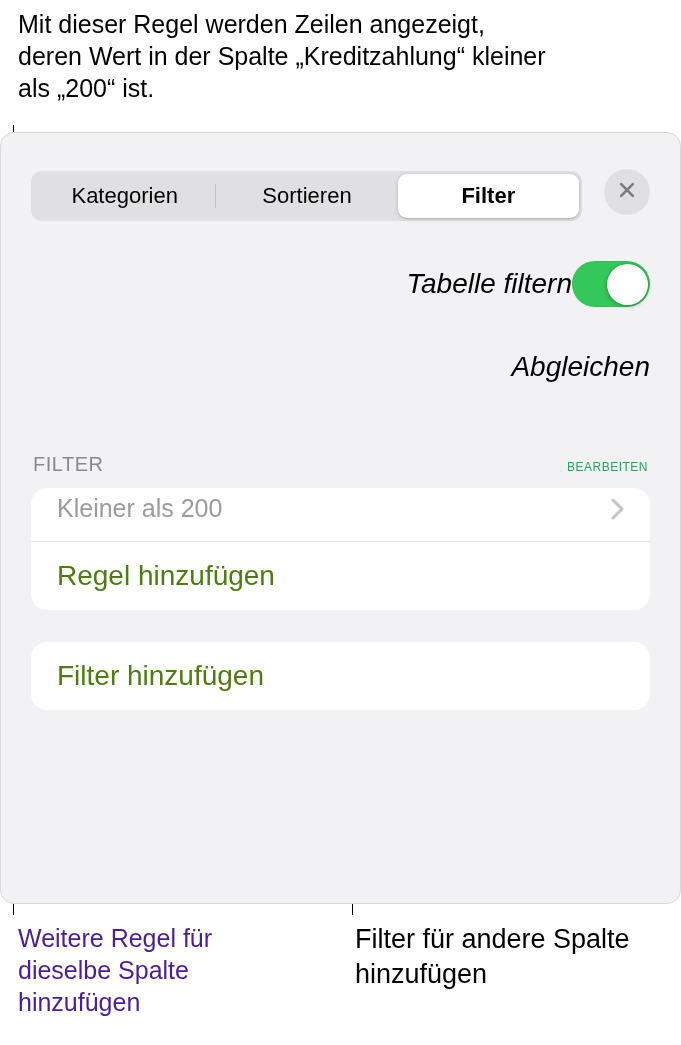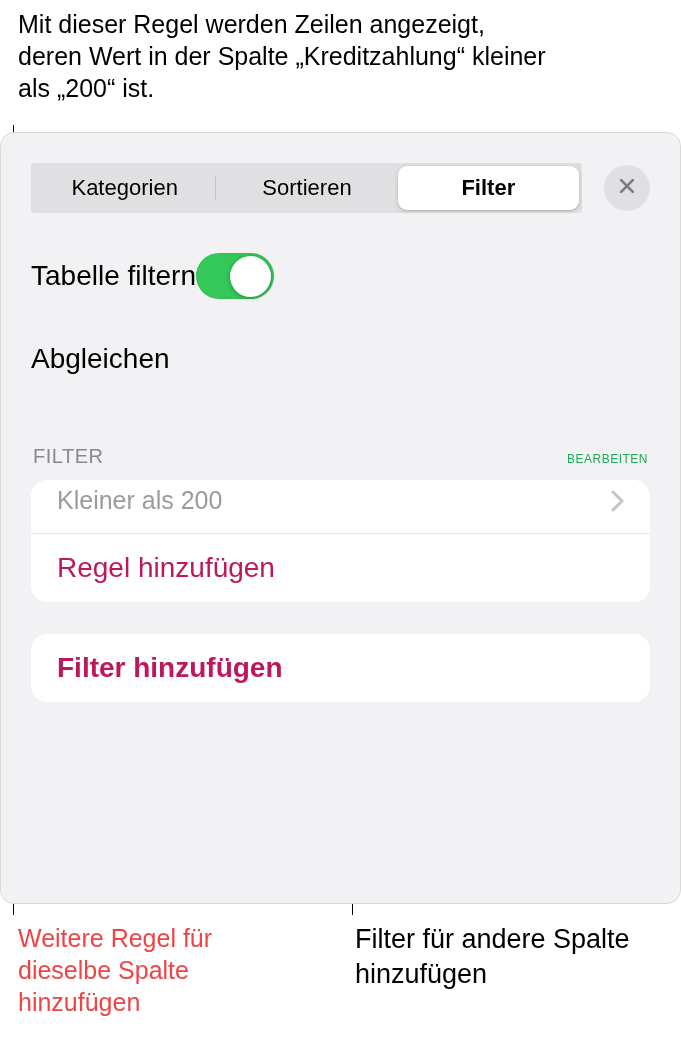--- a/index.html
+++ b/index.html
@@ -59,21 +59,21 @@
     width: 1px;
     height: 35px;
     background: #000;
   }
   .callout-bottom-left {
     position: absolute;
     top: 922px;
     left: 18px;
     font-size: 25px;
     line-height: 1.28;
-    color: #ef4444;
+    color: #4c1d95;
     width: 280px;
   }
   .callout-bottom-right {
     position: absolute;
     top: 922px;
     left: 355px;
     font-size: 27px;
     line-height: 1.28;
     color: #000;
     width: 280px;
@@ -92,24 +92,25 @@
   .tabbar-row {
     display: flex;
     align-items: center;
     gap: 22px;
     margin-bottom: 26px;
   }
   .segmented {
     flex: 1;
     display: flex;
     background: #e0e0e2;
-    border-radius: 3px;
+    border-radius: 11px;
     height: 50px;
     padding: 3px;
     position: relative;
+    margin-top: 8px;
   }
   .segmented .seg {
     flex: 1;
     display: flex;
     align-items: center;
     justify-content: center;
     font-size: 22px;
     color: #000;
     border-radius: 9px;
     position: relative;
@@ -131,22 +132,23 @@
     background: #e0e0e2;
     display: flex;
     align-items: center;
     justify-content: center;
     cursor: pointer;
   }
   .close-btn svg { width: 20px; height: 20px; }
   .row {
     display: flex;
     align-items: center;
-    justify-content: flex-start;
+    justify-content: flex-end;
     padding: 14px 0;
+    font-style: italic;
   }
   .row-label {
     font-size: 28px;
     color: #000;
   }
   .toggle {
     width: 78px;
     height: 46px;
     border-radius: 23px;
     background: #34c759;
@@ -186,21 +188,21 @@
     color: #1fa85a;
     font-weight: 400;
     letter-spacing: 0.5px;
     cursor: pointer;
   }
   .card {
     background: #fff;
     border-radius: 16px;
     overflow: hidden;
   }
-  .card + .card { margin-top: 32px; font-weight: bold; }
+  .card + .card { margin-top: 32px; }
   .card-row {
     padding: 18px 26px;
     display: flex;
     align-items: center;
     justify-content: space-between;
   }
   .card-row + .card-row {
     border-top: 1px solid #e7e7e9;
   }
   .filter-name {
@@ -210,21 +212,21 @@
   .filter-cond {
     font-size: 25px;
     color: #9b9b9f;
   }
   .chevron {
     color: #c5c5c8;
   }
   .chevron svg { width: 13px; height: 22px; display:block; }
   .add-rule, .add-filter {
     font-size: 28px;
-    color: #be185d;
+    color: #4d7c0f;
   }
 </style>
 </head>
 <body>
 
 <div class="callout-top">Mit dieser Regel werden Zeilen angezeigt, deren Wert in der Spalte „Kreditzahlung“ kleiner als „200“ ist.</div>
 
 <div class="callout-line-top"></div>
 <div class="callout-line-top-h"></div>
 <div class="callout-line-left2"></div>

